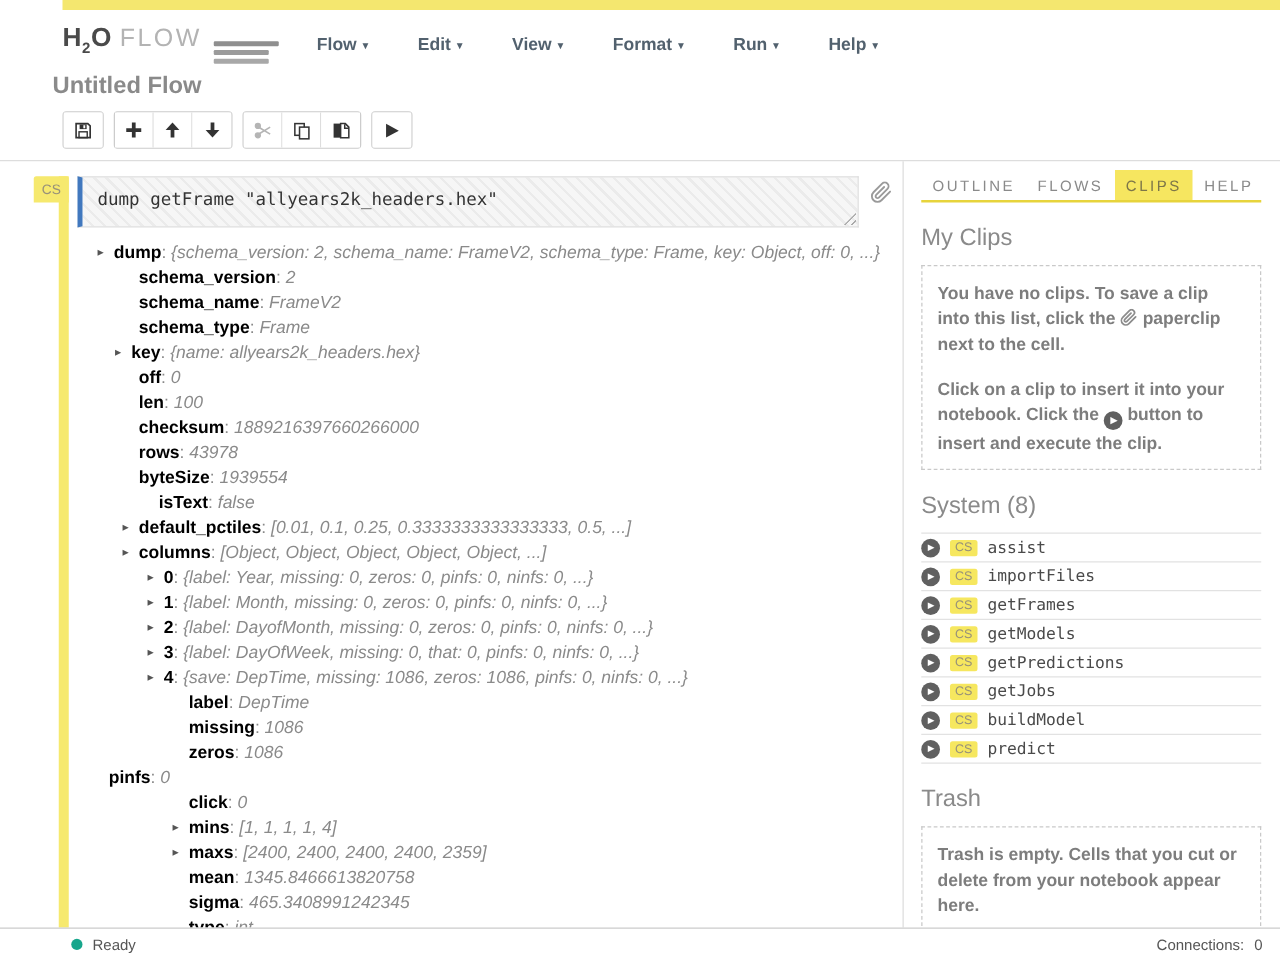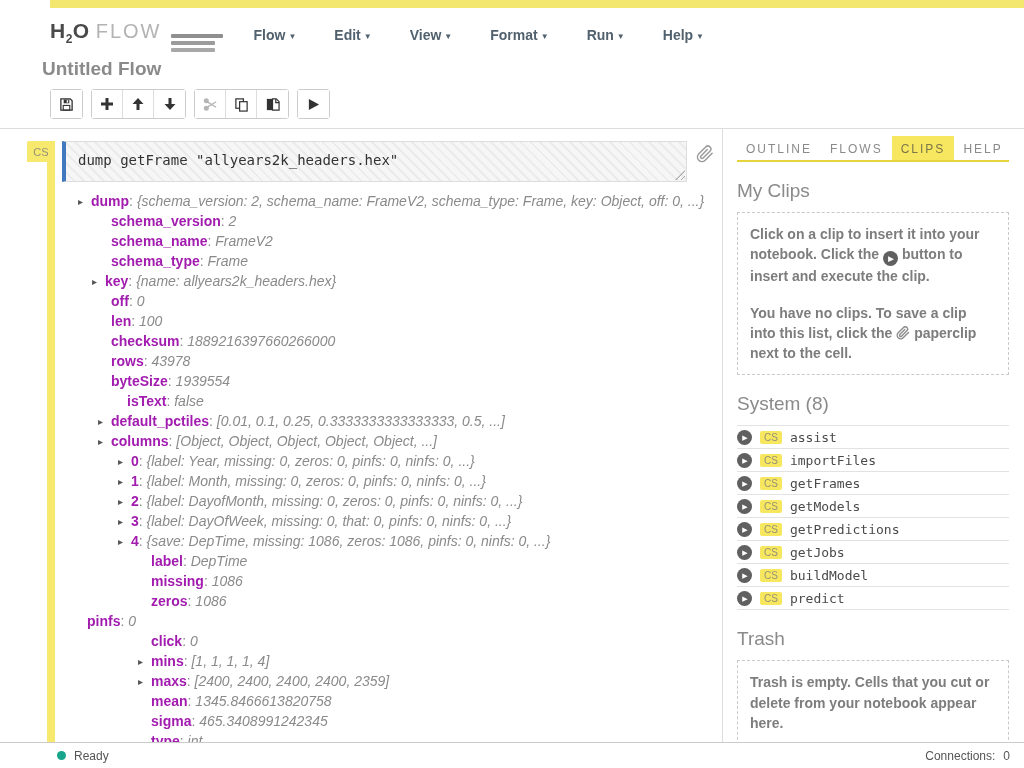--- a/index.html
+++ b/index.html
@@ -50,21 +50,21 @@
               padding:10px 12px; white-space:pre; }
   .resize-grip { position:absolute; right:2px; bottom:2px; width:10px; height:10px;
                  background:repeating-linear-gradient(135deg, transparent 0 3px, #aaa 3px 4px);
                  clip-path:polygon(100% 0, 100% 100%, 0 100%); }
   .cell-clip { position:absolute; right:8px; top:16px; width:18px; height:18px; cursor:pointer; }
 
   
   .tree { position:absolute; left:0; top:62px; right:0; font-size:14px; }
   .trow { height:20px; line-height:20px; white-space:nowrap; }
   .arr-slot { display:inline-block; width:13px; color:#555; font-size:10px; vertical-align:1px; }
-  .tkey { color:#a21caf; font-weight:700; }
+  .tkey { color:#000000; font-weight:700; }
   .tcolon { color:#888; }
   .tval { color:#8a8a8a; font-style:italic; }
 
   
   .sidebar { width:300px; height:100%; padding:0 14px; overflow:hidden; }
   .tabs { display:flex; justify-content:space-between; padding-top:7px;
           border-bottom:2px solid #e7d43c; }
   .tab { font-size:12px; letter-spacing:2px; color:#8a8a8a; padding:6px 9px 4px; cursor:pointer; }
   .tab.active { background:#f6e660; color:#7d7649; }
 
@@ -247,30 +247,30 @@
   <div class="sidebar">
     <div class="tabs" id="tabs">
         <div class="tab">OUTLINE</div>
         <div class="tab">FLOWS</div>
         <div class="tab active">CLIPS</div>
         <div class="tab">HELP</div>
       </div>
 
     <div class="side-heading">My Clips</div>
     <div class="dashed-box">
-      <p><span>Click on a clip to insert it into your notebook. Click the</span>
-        <span class="play-circle">
-            <span>▶</span>
-          </span>
-        <span>button to insert and execute the clip.</span></p>
       <p><span>You have no clips. To save a clip into this list, click the</span>
         <span class="inline-clip"><svg width="14" height="14" viewBox="0 0 24 24">
               <path d="M21.44 11.05l-9.19 9.19a6 6 0 0 1-8.49-8.49l9.19-9.19a4 4 0 0 1 5.66 5.66l-9.2 9.19a2 2 0 0 1-2.83-2.83l8.49-8.48" fill="none" stroke="#8c8c8c" stroke-width="2.4" stroke-linecap="round"></path>
             </svg></span>
         <span>paperclip next to the cell.</span></p>
+      <p><span>Click on a clip to insert it into your notebook. Click the</span>
+        <span class="play-circle">
+            <span>▶</span>
+          </span>
+        <span>button to insert and execute the clip.</span></p>
     </div>
 
     <div class="side-heading">System (8)</div>
     <div class="clip-list" id="clip-list">
         <div class="clip-item">
           <span class="play-circle">
             <span>▶</span>
           </span>
           <span class="clip-badge">CS</span>
           <span class="clip-label">assist</span>

